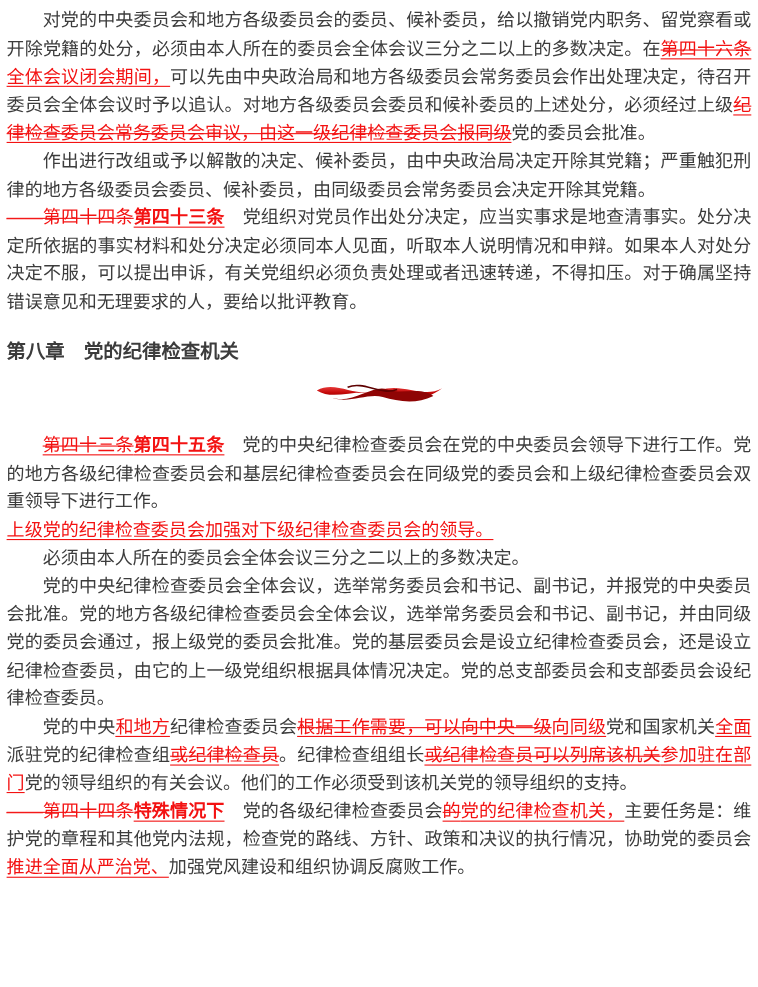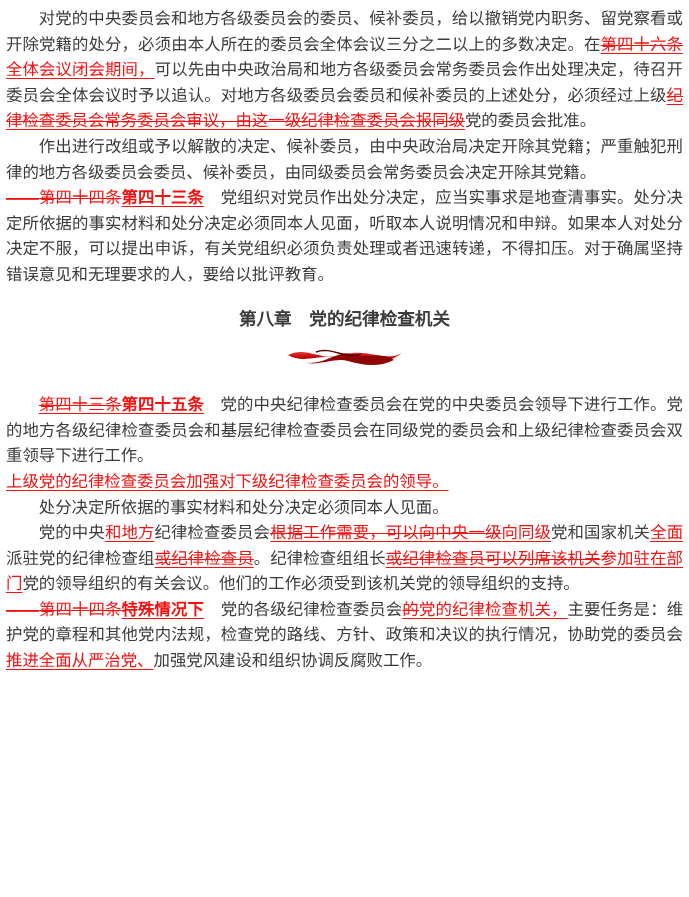--- a/index.html
+++ b/index.html
@@ -35,21 +35,21 @@
   }
   .ins{
     color:var(--red);
     text-decoration:underline;
     text-decoration-thickness:1px;
     text-underline-offset:3px;
   }
   .ins-bold{font-weight:700;}
   h2.chapter-heading{
     margin:19px 0 10px 0;
-    text-align:center;
+    text-align:left;
     font-size:17.6px;
     font-weight:700;
     color:var(--ink);
     line-height:25.6px;
   }
   .ribbon{
     text-align:center;
     margin:2px 0 20px 0;
     height:30px;
   }
@@ -78,18 +78,19 @@
       </defs>
       <path d="M2 13 C 20 3 38 21 59 13 C 80 5 98 21 116 11 C 100 23 82 24 60 17 C 38 10 18 23 2 13 Z" fill="url(#rgrad)"></path>
       <path d="M14 19 C 34 27 52 7 66 12 C 80 17 96 9 108 18 C 92 26 76 23 62 19 C 48 15 30 26 14 19 Z" fill="#8f0404"></path>
       <path d="M30 10 C 45 4 60 18 75 12" stroke="#5e0000" stroke-width="1.5" fill="none"></path>
     </svg>
   </div>
 
   <div>
       <p class="para indent"><span class="run del">第四十三条</span><span class="run ins ins-bold">第四十五条</span><span class="run">　党的中央纪律检查委员会在党的中央委员会领导下进行工作。党的地方各级纪律检查委员会和基层纪律检查委员会在同级党的委员会和上级纪律检查委员会双重领导下进行工作。</span></p>
       <p class="para"><span class="run ins">上级党的纪律检查委员会加强对下级纪律检查委员会的领导。</span></p>
-      <p class="para indent"><span class="run">处分决定所依据的事实材料和处分决定必须同本人见面。</span></p>
+      <p class="para indent"><span class="run">必须由本人所在的委员会全体会议三分之二以上的多数决定。</span></p>
+      <p class="para indent"><span class="run">党的中央纪律检查委员会全体会议，选举常务委员会和书记、副书记，并报党的中央委员会批准。党的地方各级纪律检查委员会全体会议，选举常务委员会和书记、副书记，并由同级党的委员会通过，报上级党的委员会批准。党的基层委员会是设立纪律检查委员会，还是设立纪律检查委员，由它的上一级党组织根据具体情况决定。党的总支部委员会和支部委员会设纪律检查委员。</span></p>
       <p class="para indent"><span class="run">党的中央</span><span class="run ins">和地方</span><span class="run">纪律检查委员会</span><span class="run del">根据工作需要，可以向中央一级</span><span class="run ins">向同级</span><span class="run">党和国家机关</span><span class="run ins">全面</span><span class="run">派驻党的纪律检查组</span><span class="run del">或纪律检查员</span><span class="run">。纪律检查组组长</span><span class="run del">或纪律检查员可以列席该机关</span><span class="run ins">参加驻在部门</span><span class="run">党的领导组织的有关会议。他们的工作必须受到该机关党的领导组织的支持。</span></p>
       <p class="para"><span class="run del-strike">——第四十四条</span><span class="run ins ins-bold">特殊情况下</span><span class="run">　党的各级纪律检查委员会</span><span class="run del">的</span><span class="run ins">党的纪律检查机关，</span><span class="run">主要任务是：维护党的章程和其他党内法规，检查党的路线、方针、政策和决议的执行情况，协助党的委员会</span><span class="run ins">推进全面从严治党、</span><span class="run">加强党风建设和组织协调反腐败工作。</span></p>
     </div>
 
 </div>
 
 </body></html>

